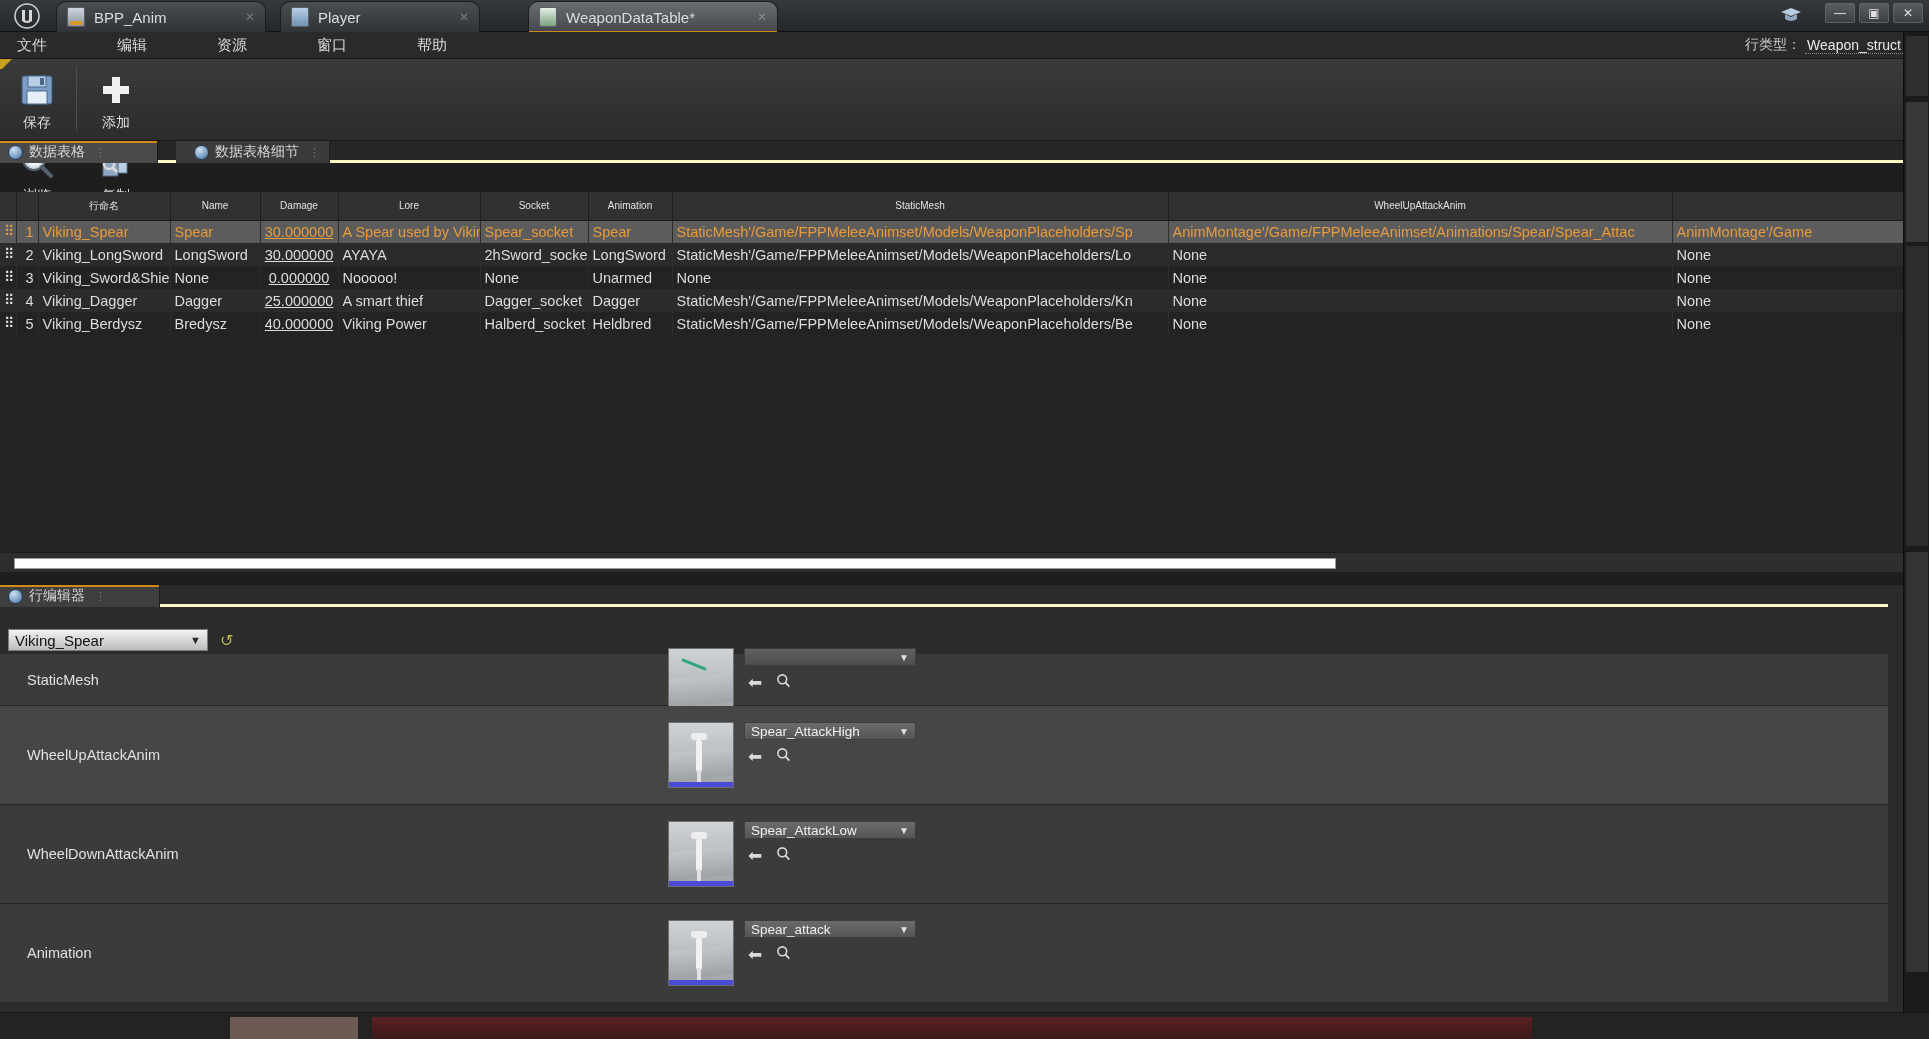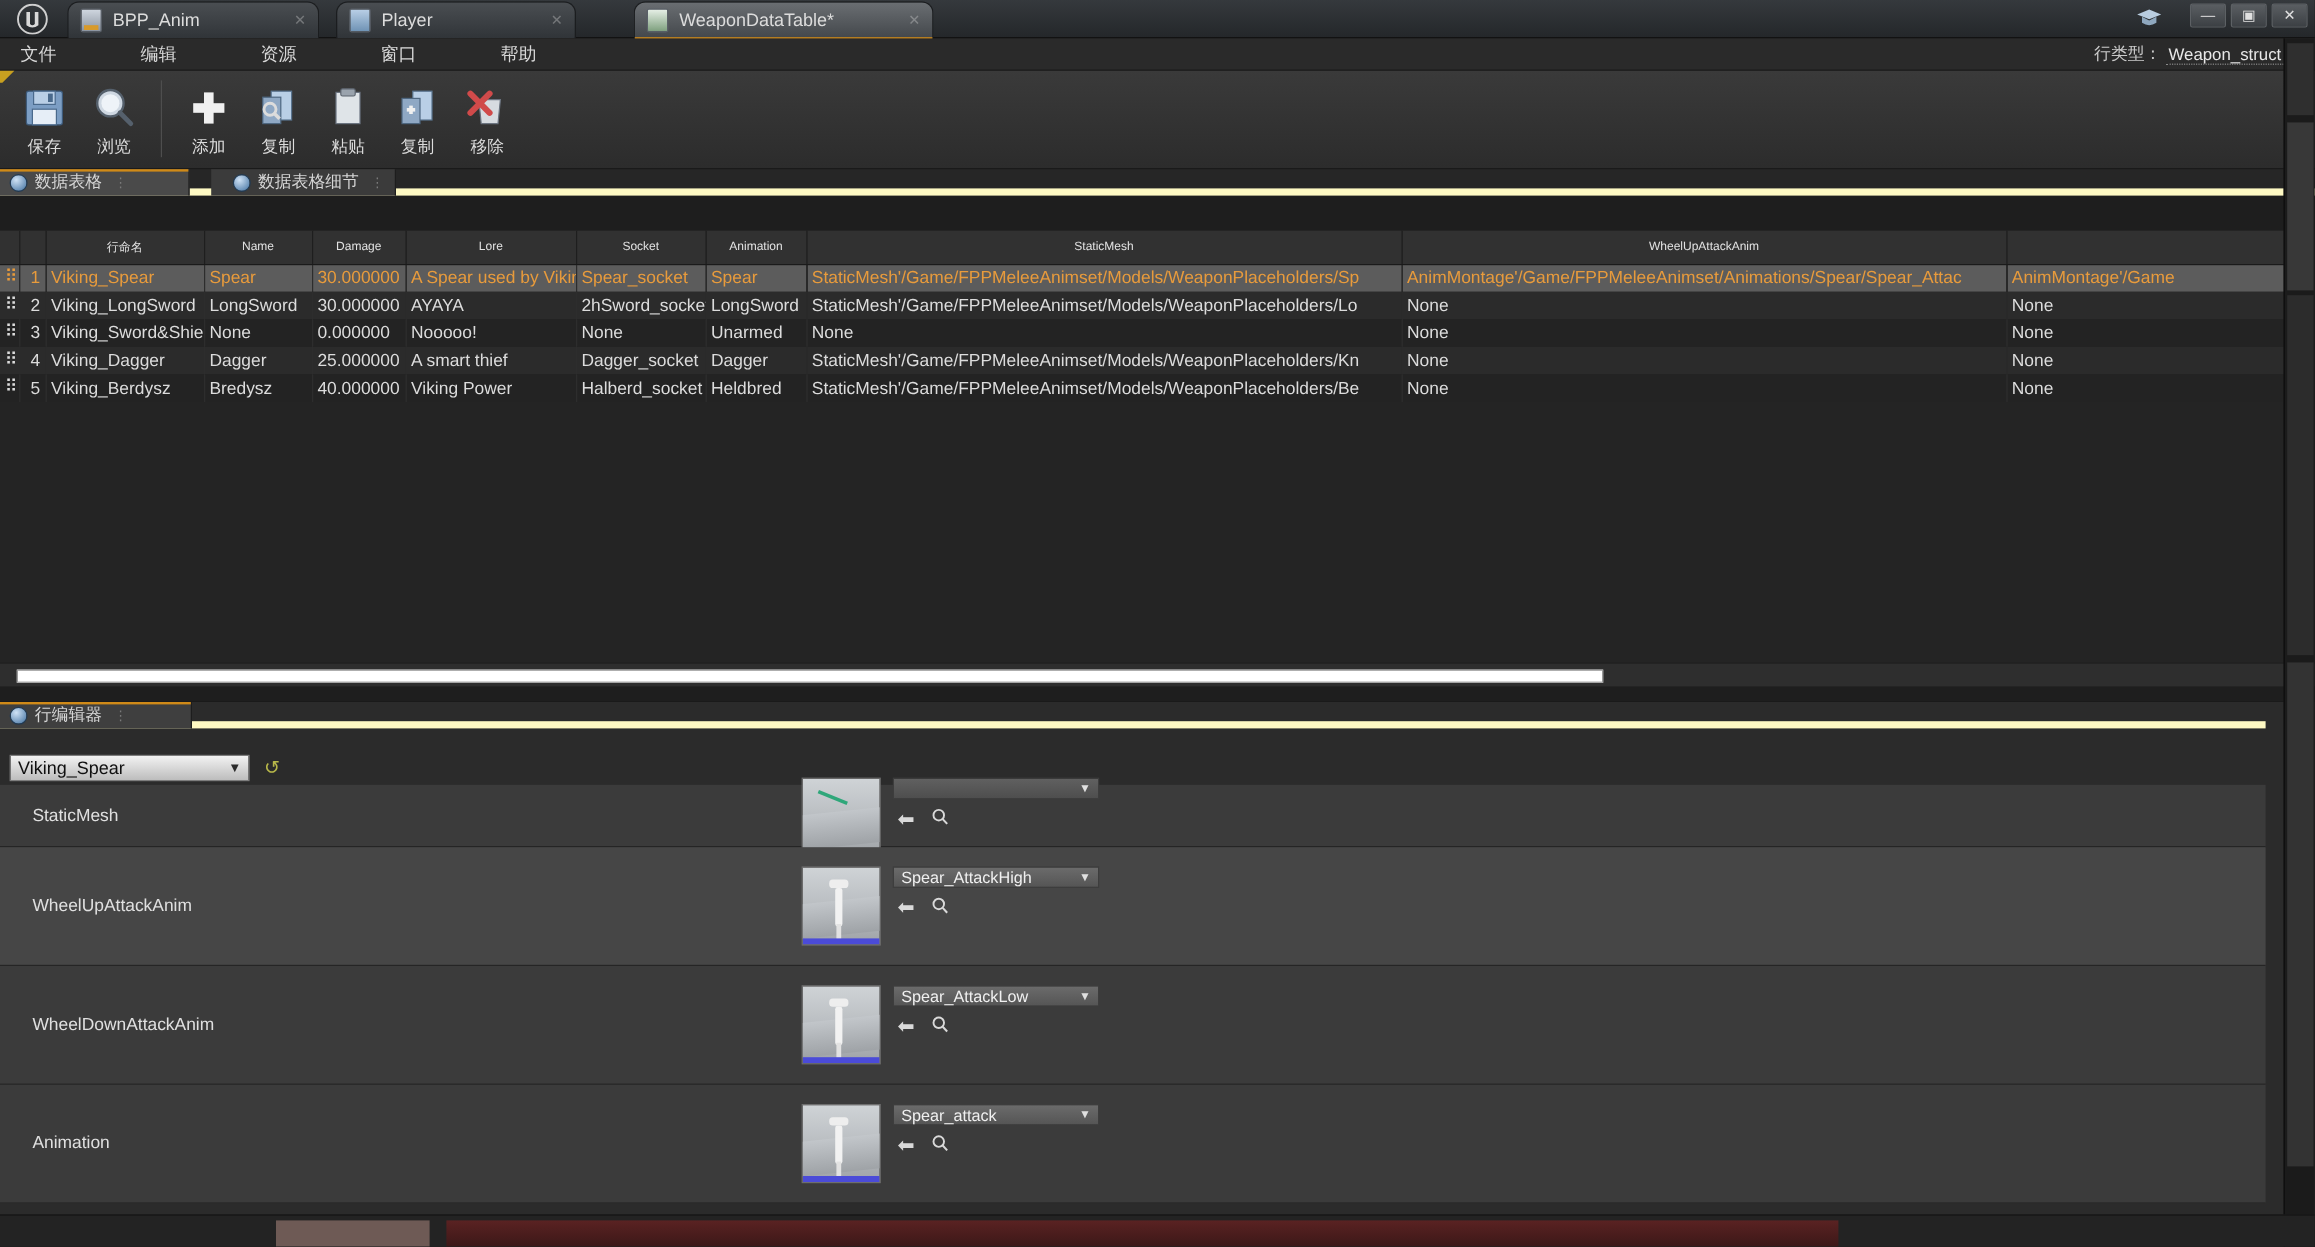--- a/index.html
+++ b/index.html
@@ -81,33 +81,33 @@
   .toolbar {
     position: absolute; left: 0; top: 59px; width: 1929px; height: 82px;
     background: linear-gradient(#3a3a3a, #2c2c2c);
     border-bottom: 1px solid #1a1a1a;
     display: flex; align-items: flex-start; padding-top: 4px;
   }
   .tb-corner {
     position:absolute; left:0; top:0; width:12px; height:12px;
     border-top:10px solid #c8a020; border-right:10px solid transparent;
   }
-  .tbgroup { display: flex; align-items: flex-start; height: 74px; }
+  .tbgroup { display: flex; align-items: flex-end; height: 74px; flex-direction: column; }
   .tbsep { width: 1px; height: 64px; background: #4e4e4e; margin: 4px 10px 0 10px; }
   .tbbtn {
     width: 54px; display: flex; flex-direction: column; align-items: center;
     padding: 4px 2px; margin: 0 2px;
   }
   .tbbtn .ico { height: 46px; display:flex; align-items:center; justify-content:center; }
   .tbbtn .cap { font-size: 14px; color: #dcdcdc; margin-top: 1px; }
 
   
   .paneltabs {
     position: absolute; left: 0; width: 1929px; height: 22px;
-    background: #262626; border-bottom: 6px solid #fef9c3;
+    background: #262626; border-bottom: 3px solid #fef9c3;
   }
   .ptab {
     position: absolute; top: 0; height: 22px;
     display: flex; align-items: center; padding: 0 8px;
     font-size: 14px; color: #d6d6d6;
     background: #3b3b3b; border-right: 1px solid #1d1d1d;
   }
   .ptab.active { background: #4a4a4a; }
   .ptab.active .ptab-underline {
     position:absolute; left:0; right:0; top:0; height:2px; background:#d08a18;
@@ -151,21 +151,21 @@
     white-space: nowrap; overflow: hidden; text-overflow: clip;
   }
   table.dt tr.r-odd td { background: #2b2b2b; }
   table.dt tr.r-even td { background: #232323; }
   table.dt tr.sel td { background: #5c5c5c; color: #e89b3c; }
   td.c-handle {
     width: 16px; padding: 0 0 0 4px;
     color: #8c8c8c; font-size: 9px; letter-spacing: 1px; line-height: 7px;
   }
   td.c-idx { width: 22px; text-align: right; padding-right: 6px; }
-  td.c-num { text-align: left; }
+  td.c-num { text-align: center; text-decoration: underline; }
   th.h-handle { width: 16px; border-right: 1px solid #1e1e1e; }
   th.h-idx { width: 22px; }
 
   .hscroll-track {
     position: absolute; left: 0; top: 552px; width: 1929px; height: 20px;
     background: #2e2e2e; border-top: 1px solid #1d1d1d;
   }
   .hscroll-thumb {
     position: absolute; left: 14px; top: 5px; width: 1322px; height: 11px;
     background: #ffffff; border: 1px solid #9a9a9a;

